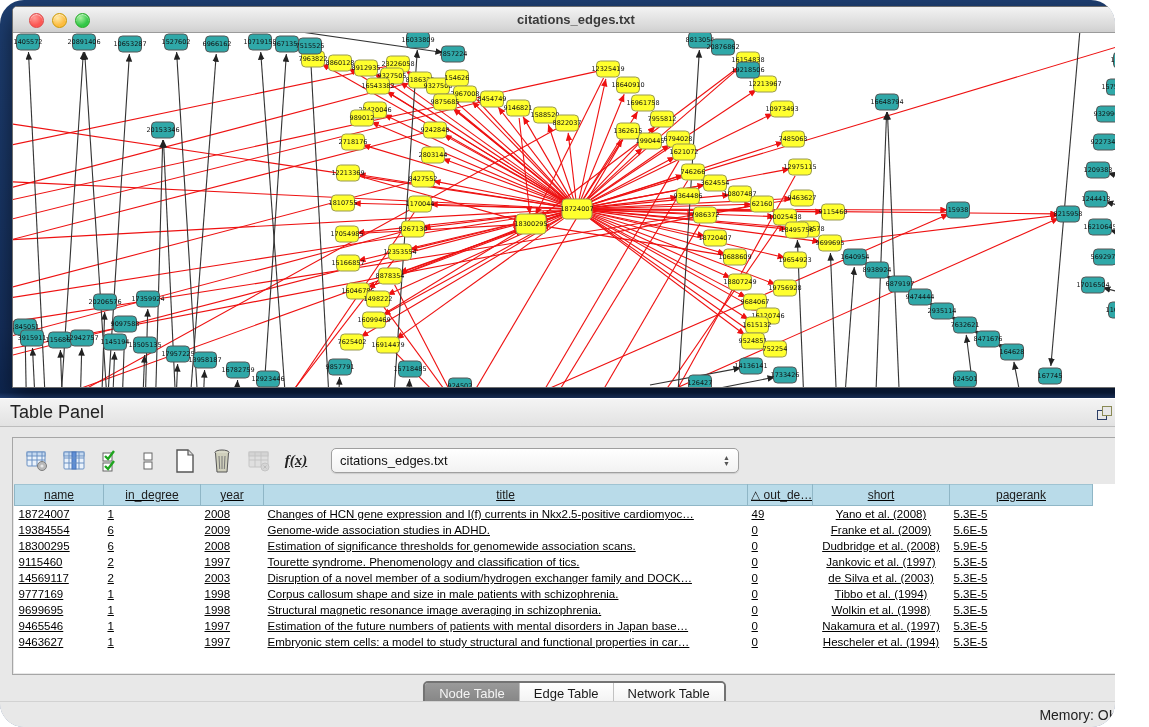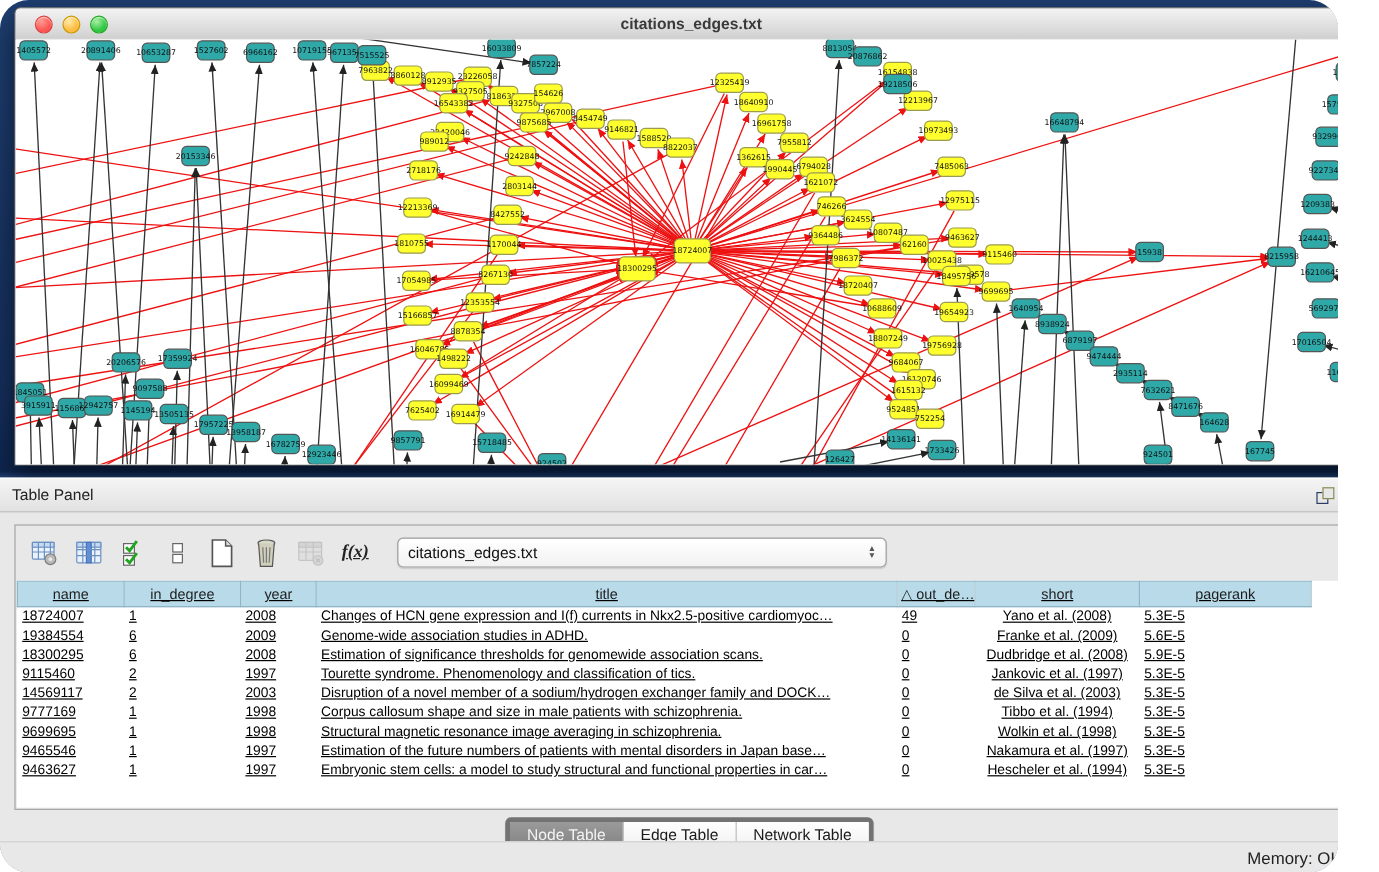--- a/index.html
+++ b/index.html
@@ -21,21 +21,21 @@
   .light.green{background:radial-gradient(circle at 35% 30%,#a8f0a0,#33c748 60%);border:1px solid #2a2;}
   .canvas{position:relative;width:1124px;height:354px;background:#fff;overflow:hidden;}
   .canvas svg{display:block;}
   .grip{position:absolute;right:2px;bottom:2px;width:13px;height:13px;
     background:repeating-linear-gradient(135deg,transparent 0 3px,#9a9a9a 3px 4px);}
   
   .tpanel{position:absolute;left:0;top:398px;width:1149px;height:329px;background:#e8e8e8;}
   .tpanel-header{height:27px;background:linear-gradient(180deg,#f4f4f4,#e2e2e2);
     border-top:1px solid #fff;border-bottom:1px solid #bdbdbd;
     display:flex;align-items:center;padding:0 10px;}
-  .tpanel-header .ph-title{font-size:13px;color:#222;}
+  .tpanel-header .ph-title{font-size:18px;color:#222;}
   .ph-actions{margin-left:auto;display:flex;align-items:center;gap:14px;}
   .float-ic{width:15px;height:14px;position:relative;display:inline-block;cursor:pointer;}
   .float-ic .sq1{position:absolute;left:0;bottom:0;width:8px;height:8px;border:1.5px solid #2c3e66;}
   .float-ic .sq2{position:absolute;right:0;top:0;width:8px;height:8px;border:1.5px solid #8a8a55;background:#e8e8e8;}
   .close-ic{font-size:16px;font-weight:bold;color:#222;line-height:14px;cursor:pointer;}
   .content-box{position:absolute;left:12px;top:39px;width:1126px;height:236px;
     border:1px solid #a6a6a6;background:#e8e8e8;}
   .toolbar{height:45px;display:flex;align-items:center;padding-left:10px;gap:9px;}
   .tbtn{width:28px;height:28px;display:flex;align-items:center;justify-content:center;cursor:pointer;text-decoration:underline;}
   .combo{margin-left:12px;width:390px;height:23px;background:linear-gradient(180deg,#fff,#f2f2f2);
@@ -50,21 +50,21 @@
     height:20px;font-weight:normal;font-size:12px;color:#1c1c1c;padding:0 3px;
     overflow:hidden;white-space:nowrap;}
   table.dt td{height:16px;padding:0 4px;overflow:hidden;white-space:nowrap;text-overflow:ellipsis;
     border:none;}
   td.c-center{text-align:center;}
   .vscroll{position:absolute;right:7px;top:22px;bottom:2px;width:14px;
     background:#f4f4f4;border:1px solid #d0d0d0;border-radius:7px;}
   .vthumb{position:absolute;left:1px;top:2px;width:10px;height:24px;border-radius:6px;background:#b4b4b4;}
   
   .tabsbar{position:absolute;left:0;top:283px;width:100%;display:flex;justify-content:center;}
-  .seg{display:flex;border:4px solid #737373;border-radius:5px;overflow:hidden;
+  .seg{display:flex;border:2px solid #737373;border-radius:5px;overflow:hidden;
     box-shadow:0 1px 1px rgba(0,0,0,.15);font-size:13px;}
   .seg .tab{padding:3px 14px;background:linear-gradient(180deg,#fff,#f1f1f1);color:#1a1a1a;
     border-left:1px solid #c2c2c2;cursor:pointer;}
   .seg .tab:first-child{border-left:none;}
   .seg .tab.sel{background:linear-gradient(180deg,#9a9a9a,#848484);color:#f4f4f4;}
   
   .statusbar{position:absolute;left:0;bottom:0;width:100%;height:26px;background:#e8e8e8;
     border-top:1px solid #d2d2d2;display:flex;align-items:center;justify-content:flex-end;
     padding-right:10px;box-sizing:border-box;gap:6px;}
   .statusbar .mem{font-size:14px;color:#222;}

